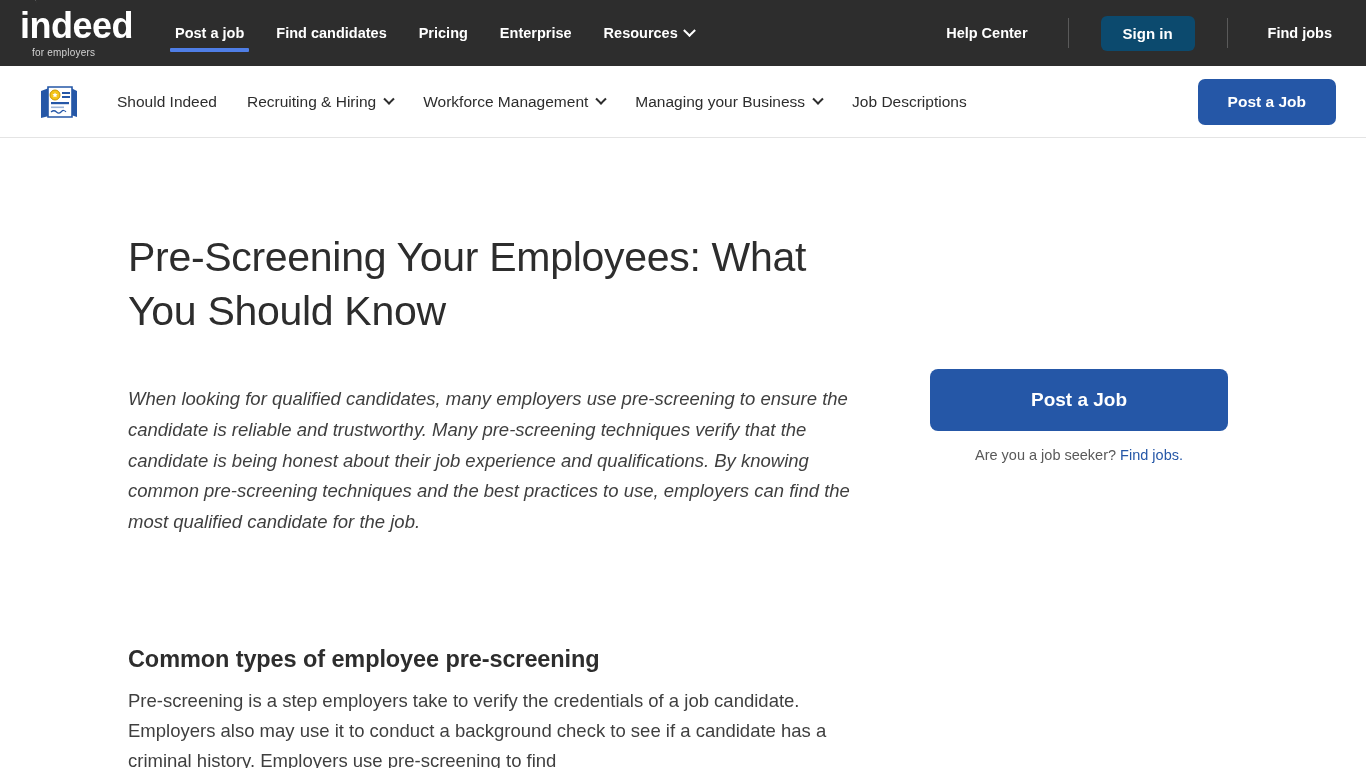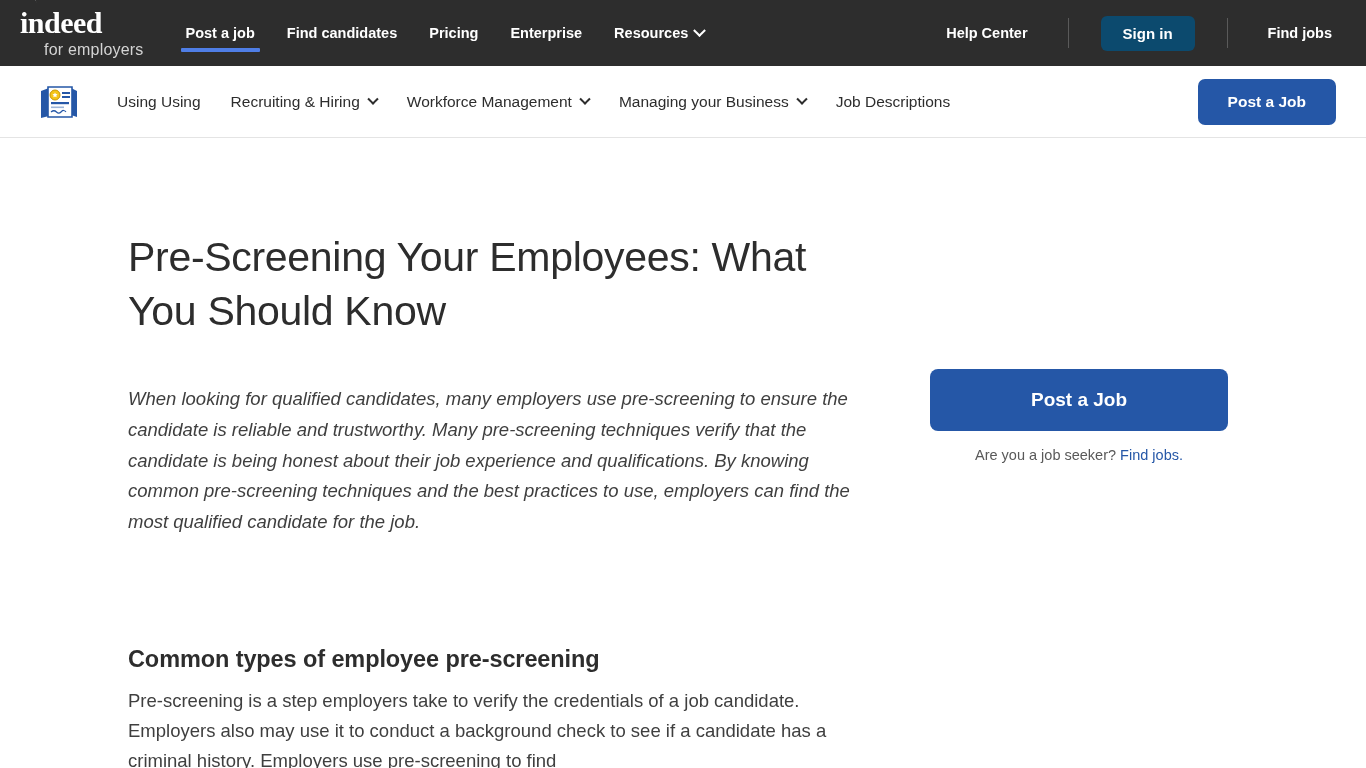--- a/index.html
+++ b/index.html
@@ -28,44 +28,44 @@
   .brand {
     display: flex;
     flex-direction: column;
     justify-content: center;
     align-items: flex-start;
     padding: 0 14px 0 6px;
     position: relative;
   }
   .brand-word {
     color: #ffffff;
-    font-size: 30px;
+    font-size: 36px;
     font-weight: bold;
     letter-spacing: -0.5px;
     line-height: 1;
     position: relative;
-    font-family: Liberation Serif, serif;
+    font-family: Liberation Sans, sans-serif;
   }
   .brand-swoosh {
     position: absolute;
     left: 2px;
     top: -6px;
     width: 20px;
     height: 12px;
     border-top: 2.5px solid #ffffff;
     border-left: 2.5px solid transparent;
     border-radius: 60% 60% 0 0 / 100% 100% 0 0;
     transform: rotate(-8deg);
   }
   .brand-sub {
     color: #d4d4d4;
-    font-size: 16px;
+    font-size: 10px;
     line-height: 1;
     margin-top: 4px;
-    margin-left: 24px;
+    margin-left: 12px;
     letter-spacing: 0.2px;
   }
 
   .topnav-links {
     display: flex;
     align-items: stretch;
     margin-left: 12px;
   }
   .topnav-link {
     display: flex;
@@ -303,21 +303,21 @@
       <rect x="24" y="9" width="8" height="2" fill="#2557a7"></rect>
       <rect x="24" y="13" width="8" height="2" fill="#2557a7"></rect>
       <rect x="13" y="19" width="18" height="2.2" fill="#2557a7"></rect>
       <rect x="13" y="23.5" width="13" height="1.6" fill="#9db5d8"></rect>
       <path d="M13 29 q3 -2.5 5.5 0 q2.5 2.5 5 -0.5 q2 -2.2 4.5 0.3" stroke="#2557a7" stroke-width="1.2" fill="none"></path>
     </svg>
   </span>
 
   <div class="subnav-links">
     <div class="subnav-link">
-      <span>Using Using</span>
+      <span>Should Indeed</span>
     </div>
     <div class="subnav-link">
       <span>Recruiting &amp; Hiring</span>
       <span class="caret"></span>
     </div>
     <div class="subnav-link">
       <span>Workforce Management</span>
       <span class="caret"></span>
     </div>
     <div class="subnav-link">

